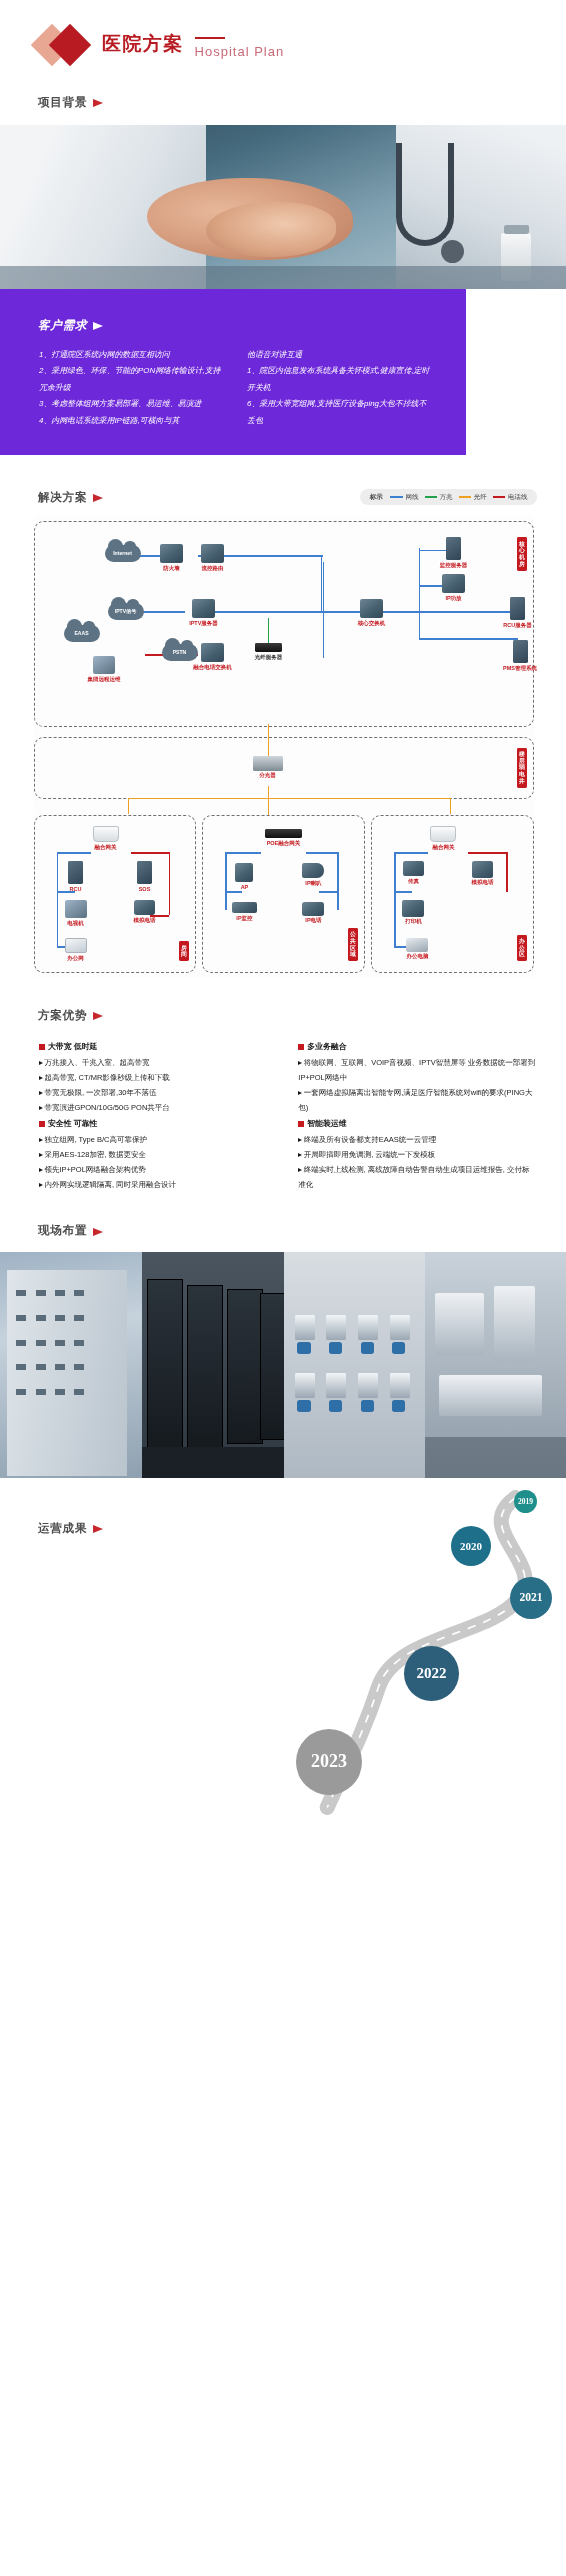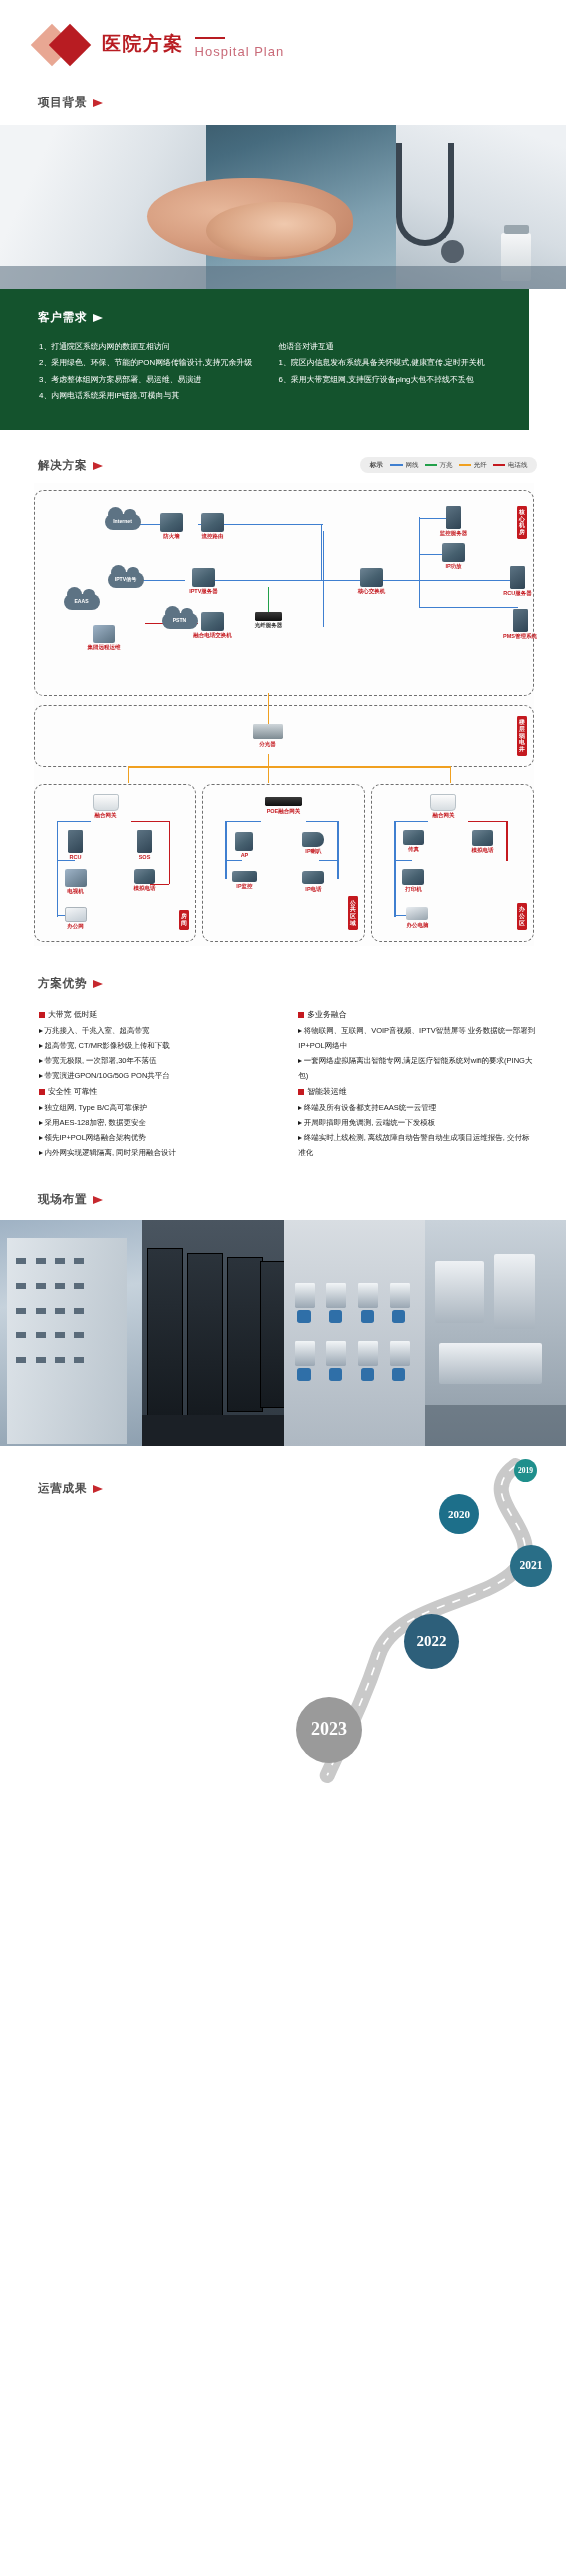--- a/index.html
+++ b/index.html
@@ -19,21 +19,21 @@
   .logo { position:relative; width:66px; height:40px; flex:0 0 auto; }
   .logo .d1, .logo .d2 { position:absolute; width:30px; height:30px; transform:rotate(45deg); }
   .logo .d1 { left:1.4px; top:4.8px; background:#e8a793; }
   .logo .d2 { left:19px; top:4.8px; background:#b81c22; }
   .title-zh { font-size:19px; font-weight:bold; color:#b81c22; letter-spacing:1.4px; line-height:1; }
   .title-en { font-size:13px; color:#c96a78; letter-spacing:1px; margin-left:11px; position:relative; top:2.7px; }
   .title-en .bar { display:block; width:30px; height:2.7px; background:#b81c22; margin-bottom:4.1px; }
   .title-block { display:flex; align-items:flex-start; }
 
   
-  .sec-head { display:flex; align-items:center; gap:5.5px; padding:0 0 0 38px; }
+  .sec-head { display:flex; align-items:center; gap:5.5px; padding:0 0 0 38px;margin-top:8px; }
   .sec-head .txt { font-size:11.6px; font-weight:bold; color:#4d4d4d; letter-spacing:0.7px; }
   .arrow { width:0; height:0; border-left:10.3px solid #c6282e; border-top:4.8px solid transparent; border-bottom:4.8px solid transparent; position:relative; top:0.7px; }
   .arrow.white { border-left-color:#ffffff; }
   .sec-head.onred .txt { color:#ffffff; }
 
   
   .para { padding:11px 27.4px 0 38px; font-size:7.9px; line-height:1.95; color:#333; text-align:justify; }
 
   
   .hero { margin:15px 0 0 0; width:567px; height:164px; position:relative; overflow:hidden;
@@ -48,21 +48,21 @@
      background:radial-gradient(ellipse at 60% 40%, #f0c9ae 0%, #d9a382 60%, #bb7f60 100%); }
   .hero .steth { position:absolute; right:113px; top:18px; width:58px; height:103px; border-radius:0 0 31.5px 31.5px;
      border:6.2px solid #3a4550; border-top:none; }
   .hero .stethhead { position:absolute; right:103px; top:115px; width:23px; height:23px; border-radius:50%; background:#55606b; }
   .hero .bottle { position:absolute; right:36px; bottom:8.2px; width:30px; height:48px; border-radius:2.7px;
      background:linear-gradient(180deg,#f6f7f8,#cfd6da); }
   .hero .bottlecap { position:absolute; right:38px; bottom:55px; width:25px; height:9.6px; border-radius:2.1px; background:#9aa6ae; }
   .hero .desk { position:absolute; left:0; bottom:0; width:567px; height:23px; background:rgba(90,110,125,.55); }
 
   
-  .redpanel { background:#14532d; width:529px; padding:20.6px 0 25px 0; margin-top:0; }
+  .redpanel { background:#6d28d9; width:466px; padding:20.6px 0 25px 0; margin-top:0;font-style:italic; }
   .redpanel .sec-head { padding-left:38px; }
   .req-cols { display:flex; padding:13.7px 36px 0 39px; gap:25px; }
   .req-col { flex:1; font-size:7.9px; line-height:2.1; color:#fff; }
   .req-col div { }
 
   
   .sol-top { display:flex; align-items:flex-end; justify-content:space-between; padding-right:30px; margin-top:27.4px; }
   .legend { background:#ededed; border-radius:8.2px; padding:3.4px 9.6px; font-size:6.5px; color:#444;
             display:flex; align-items:center; gap:6.2px; }
   .legend b { font-weight:bold; margin-right:1.4px; }
@@ -86,21 +86,21 @@
   .cloud { width:36px; height:16.4px; margin:0 auto; border-radius:9.6px; background:#5d7384; position:relative; }
   .cloud:before { content:""; position:absolute; width:15px; height:15px; border-radius:50%; background:#5d7384; left:3.4px; top:-6.2px; }
   .cloud:after { content:""; position:absolute; width:11.6px; height:11.6px; border-radius:50%; background:#5d7384; right:4.8px; top:-4.8px; }
   .cloud span { position:absolute; left:0; right:0; top:4.1px; color:#fff; font-size:5.1px; font-weight:bold; z-index:2; }
   .ln-h { position:absolute; height:1.4px; }
   .ln-v { position:absolute; width:1.4px; }
 
   
   .adv-cols { display:flex; padding:16.4px 30px 0 39px; gap:20.6px; }
   .adv-col { flex:1; font-size:7.5px; line-height:2.0; }
-  .adv-h { font-weight:normal; color:#1a1a1a; font-size:7.9px; display:flex; align-items:center; gap:3.4px; }
+  .adv-h { font-weight:bold; color:#1a1a1a; font-size:7.9px; display:flex; align-items:center; gap:3.4px; }
   .sq { width:5.5px; height:5.5px; background:#c4191f; display:inline-block; }
   .tri { display:inline-block; width:0; height:0; border-left:4.1px solid #1a1a1a; border-top:2.7px solid transparent; border-bottom:2.7px solid transparent; margin-right:1.4px; position:relative; top:0px; }
   .adv-i { color:#222; }
 
   
   .photos { display:flex; gap:0; margin-top:13.7px; width:567px; height:226px; }
   .ph { flex:1; position:relative; overflow:hidden; }
   .ph1 { background:linear-gradient(170deg,#9fb2c4 0%,#c6d2dc 35%,#8ea0b0 100%); }
   .ph1 .bld { position:absolute; left:6.9px; top:18px; width:120px; height:206px; background:linear-gradient(100deg,#dfe5ea,#b9c4cd);}
   .ph1 .win { position:absolute; width:9.6px; height:6.2px; background:#5a6b7a; }
@@ -523,21 +523,21 @@
       <span class="txt">运营成果</span>
       <span class="arrow"></span>
     </div>
 
     <div class="road">
       <svg width="322" height="329" viewBox="0 0 470 480">
         <path d="M 395 14 C 330 60, 440 110, 400 160 C 360 215, 220 215, 195 290 C 172 360, 150 400, 120 466" fill="none" stroke="#c9c9c9" stroke-width="22" stroke-linecap="round"></path>
         <path d="M 395 14 C 330 60, 440 110, 400 160 C 360 215, 220 215, 195 290 C 172 360, 150 400, 120 466" fill="none" stroke="#ffffff" stroke-width="2.5" stroke-dasharray="12 12"></path>
       </svg>
       <div class="yearbubble yb-2019" style="left:269px; top:2.7px;">2019</div>
-      <div class="yearbubble yb-2020" style="left:194px; top:38px;">2020</div>
+      <div class="yearbubble yb-2020" style="left:206px; top:38px;">2020</div>
       <div class="yearbubble yb-2021" style="left:265px; top:89px;">2021</div>
       <div class="yearbubble yb-2022" style="left:159px; top:158px;">2022</div>
       <div class="yearbubble yb-2023" style="left:51px; top:241px;">2023</div>
     </div>
   </div>
 
 </div>
 
 
 </body></html>

